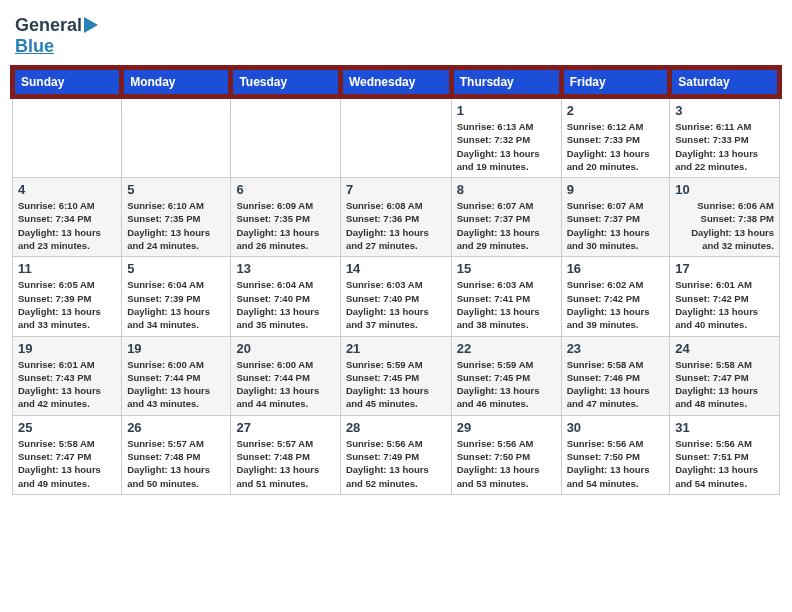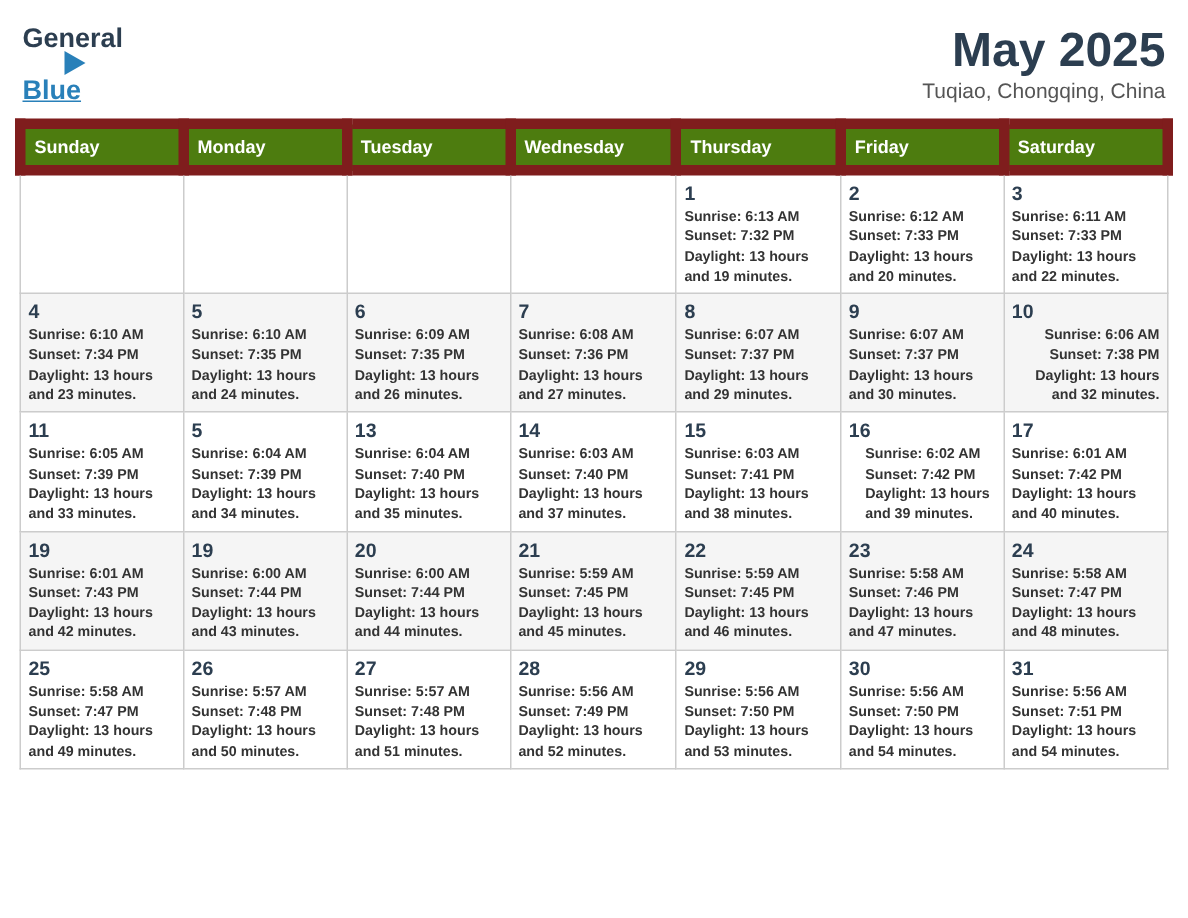--- a/index.html
+++ b/index.html
@@ -18,21 +18,20 @@
       padding: 5px 5px 0 5px;
     }
     .logo {
       display: flex;
       flex-direction: column;
       align-items: flex-start;
     }
     .logo-text {
       display: flex;
       align-items: center;
-      flex-direction: column;
     }
     .logo-general {
       font-size: 18px;
       font-weight: bold;
       color: #2c3e50;
     }
     .logo-blue {
       font-size: 18px;
       font-weight: bold;
       color: #2980b9;
@@ -57,27 +56,27 @@
     }
     .location {
       font-size: 14px;
       color: #555;
     }
     .calendar {
       width: 100%;
       border-collapse: collapse;
     }
     .calendar th {
-      background-color: #4d7c0f;
+      background-color: #1d4ed8;
       color: white;
       text-align: left;
       padding: 5px 6px;
       font-size: 12px;
       font-weight: bold;
-      border: 7px solid #7f1d1d;
+      border: 5px solid #7f1d1d;
     }
     .calendar td {
       vertical-align: top;
       padding: 4px 5px;
       border: 1px solid #ccc;
       width: 113px;
       font-size: 10px;
       color: #333;
       min-height: 75px;
       background: #fff;
@@ -105,24 +104,20 @@
 </head>
 <body>
 
 <div class="header">
   <div class="logo">
     <div class="logo-text">
       <span class="logo-general">General</span>
       <div class="logo-arrow"></div>
     </div>
     <span class="logo-blue">Blue</span>
-  </div>
-  <div class="title-block">
-    <div class="month-year">May 2025</div>
-    <div class="location">Tuqiao, Chongqing, China</div>
   </div>
 </div>
 
 <table class="calendar">
   <thead>
     <tr>
     <th>Sunday</th>
         <th>Monday</th>
         <th>Tuesday</th>
         <th>Wednesday</th>
@@ -241,21 +236,21 @@
         </td>
         <td>
           <span class="day-number">15</span>
           <div class="day-info" style="white-space: pre-line;">Sunrise: 6:03 AM
 Sunset: 7:41 PM
 Daylight: 13 hours
 and 38 minutes.</div>
         </td>
         <td>
           <span class="day-number">16</span>
-          <div class="day-info" style="white-space: pre-line; margin-left: 11px;">Sunrise: 6:02 AM
+          <div class="day-info" style="white-space: pre-line;">Sunrise: 6:02 AM
 Sunset: 7:42 PM
 Daylight: 13 hours
 and 39 minutes.</div>
         </td>
         <td>
           <span class="day-number">17</span>
           <div class="day-info" style="white-space: pre-line;">Sunrise: 6:01 AM
 Sunset: 7:42 PM
 Daylight: 13 hours
 and 40 minutes.</div>

